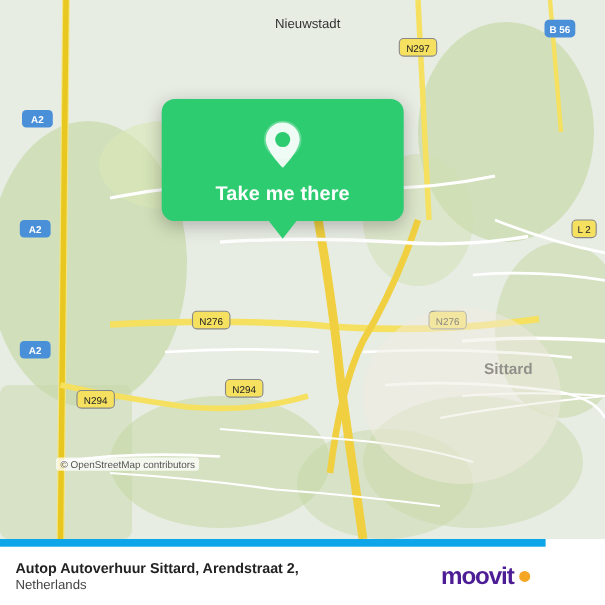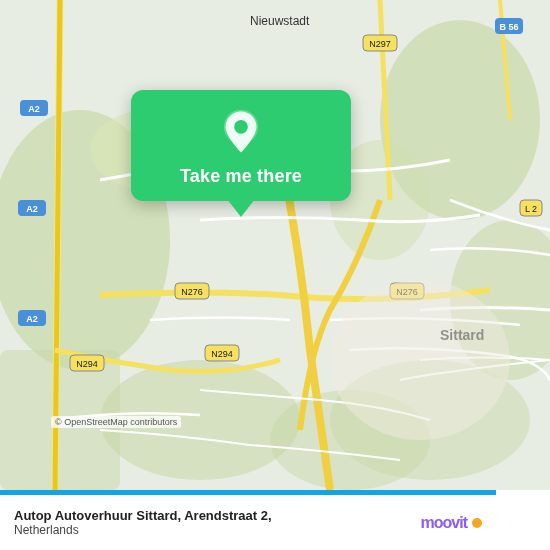--- a/index.html
+++ b/index.html
@@ -24,21 +24,21 @@
       width: 100%;
       height: 100%;
       position: absolute;
       top: 0; left: 0;
     }
 
     
     #popup-card {
       position: absolute;
       top: 90px;
-      left: 131px;
+      left: 147px;
       width: 220px;
       background: #2ecc71;
       border-radius: 12px;
       display: flex;
       flex-direction: column;
       align-items: center;
       padding: 18px 18px 14px 18px;
       box-shadow: 0 4px 16px rgba(0,0,0,0.25);
       cursor: pointer;
       z-index: 10;
@@ -72,21 +72,21 @@
 
     
     #footer {
       width: 496px;
       height: 60px;
       background: #fff;
       display: flex;
       align-items: center;
       justify-content: space-between;
       padding: 0 14px 0 14px;
-      border-top: 5px solid #0ea5e9;
+      border-top: 7px solid #0ea5e9;
     }
 
     #footer-left {
       display: flex;
       flex-direction: column;
       justify-content: center;
     }
 
     #footer-title {
       font-size: 13px;
@@ -99,23 +99,23 @@
       color: #444;
     }
 
     #moovit-logo {
       display: flex;
       align-items: center;
       gap: 4px;
     }
 
     #moovit-text {
-      font-size: 16px;
+      font-size: 22px;
       font-weight: 900;
-      color: #8b5cf6;
+      color: #4c1d95;
       letter-spacing: -1px;
     }
 
     #moovit-dot {
       width: 10px;
       height: 10px;
       background: #f5a623;
       border-radius: 50%;
       display: inline-block;
       margin-left: 1px;

